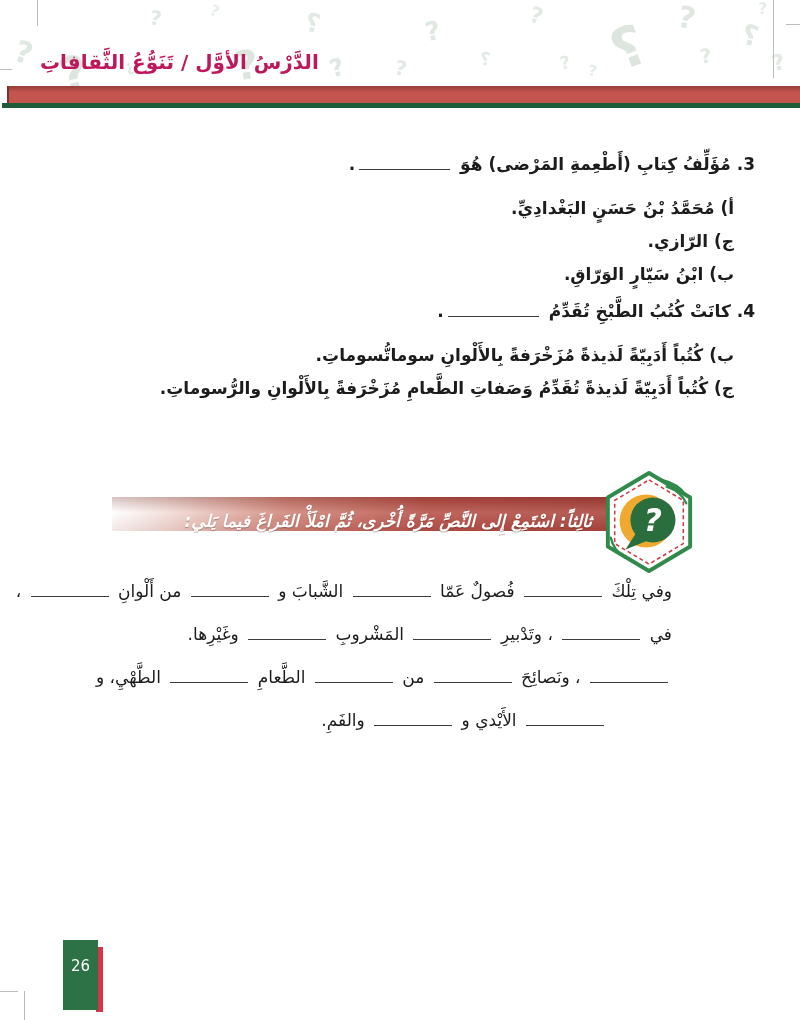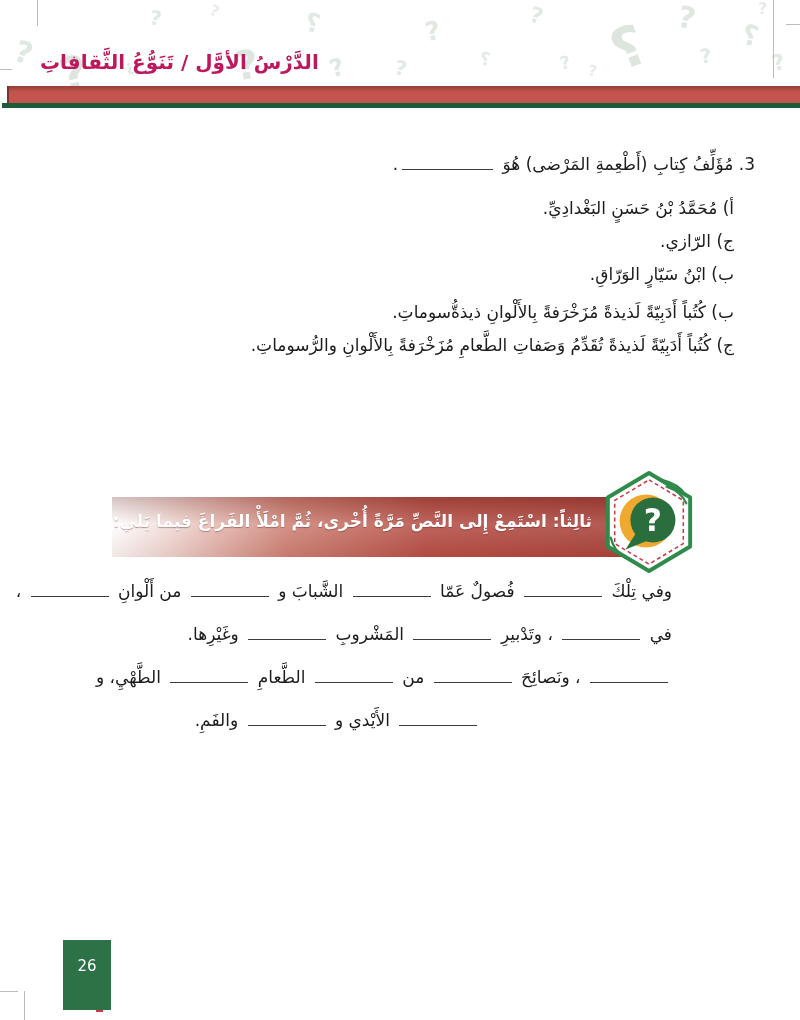--- a/index.html
+++ b/index.html
@@ -22,48 +22,48 @@
   .lesson-title { font-size:20px; font-weight:bold; color:#be185d; }
 
   
   .bar-red { position:absolute; left:7px; right:0; top:86px; height:17px;
              background:linear-gradient(#973c36, #c3544e 35%, #c3544e);
              border-left:2px solid #7e322d; }
   .bar-green { position:absolute; left:2px; right:0; top:103px; height:5px; background:#1d5c38; }
 
   
   .question-block { position:absolute; right:45px; left:40px; direction:rtl; text-align:right;
-                    color:#1c1c1c; font-size:17px; }
+                    color:#1c1c1c; font-size:17px;font-weight:bold; }
   .q3 { top:149px; } .q4 { top:296px; }
   .stem { line-height:30px; margin-bottom:13px; }
   .option { line-height:33px; padding-right:21px; }
 
   
   .blank { display:inline-block; height:2px; border-bottom:1px solid #3c3c3c;
            vertical-align:baseline; margin:0 4px; }
 
   
-  .banner { position:absolute; left:112px; top:497px; width:544px; height:60px;
+  .banner { position:absolute; left:112px; top:497px; width:544px; height:34px;
             background-image:
               linear-gradient(rgba(90,15,8,.25), rgba(255,255,255,.12) 45%, rgba(120,30,20,.10)),
-              linear-gradient(to left, #a6423a 0%, #b65047 42%, #cf8478 68%, #f2ddd8 90%, #ffffff 100%); }
+              linear-gradient(to left, #a6423a 0%, #b65047 42%, #cf8478 68%, #f2ddd8 90%, #ffffff 100%); font-style: italic; }
   .banner-text { position:absolute; inset:0; direction:rtl; text-align:right;
                  padding-right:64px; line-height:49px; font-size:17px; font-weight:bold;
                  color:#ffffff; text-shadow:0 1px 1px rgba(70,12,6,.35); white-space:nowrap; }
   .hexagon { position:absolute; right:-42px; top:-26px; width:98px; height:102px; }
 
   
   .fill-area { position:absolute; right:128px; left:68px; top:570px; direction:rtl;
                text-align:right; color:#1c1c1c; font-size:17px; }
   .fill-line { height:43px; line-height:43px; white-space:nowrap; }
-  .fill-line.indent { padding-right:64px;text-align:center; }
+  .fill-line.indent { padding-right:64px; }
 
   
   .badge-red { position:absolute; left:96px; top:947px; width:7px; height:65px; background:#d63447; }
-  .badge-green { position:absolute; left:63px; top:940px; width:48px; height:70px; background:#2d7147; }
+  .badge-green { position:absolute; left:63px; top:940px; width:35px; height:70px; background:#2d7147; }
   .badge-green span { display:block; margin-top:17px; text-align:center; color:#ffffff; font-size:15px; }
 </style>
 </head>
 <body>
 
 <div class="page">
 
   <div class="qmark-band" id="qmark-band">
       <span class="qm" style="left: 15px; top: 38px; font-size: 30px; opacity: 0.9; transform: rotate(18deg);">?</span>
       <span class="qm" style="left: 60px; top: 50px; font-size: 48px; opacity: 1; transform: rotate(-14deg);">?</span>
@@ -102,21 +102,22 @@
   <div class="bar-green"></div>
 
   <section class="question-block q3">
     <div class="stem">3. مُؤَلِّفُ كِتابِ (أَطْعِمةِ المَرْضى) هُوَ <span class="blank" style="width: 91px;"></span>.</div>
     <div class="option">أ) مُحَمَّدُ بْنُ حَسَنٍ البَغْدادِيِّ.</div>
     <div class="option">ج) الرّازي.</div>
     <div class="option">ب) ابْنُ سَيّارٍ الوَرّاقِ.</div>
   </section>
 
   <section class="question-block q4">
-    <div class="option">ب) كُتُباً أَدَبِيّةً لَذيذةً مُزَخْرَفةً بِالأَلْوانِ ذيذةُّسوماتِ.</div>
+    <div class="stem">4. كانَتْ كُتُبُ الطَّبْخِ تُقَدِّمُ <span class="blank" style="width: 91px;"></span>.</div>
+    <div class="option">ب) كُتُباً أَدَبِيّةً لَذيذةً مُزَخْرَفةً بِالأَلْوانِ سوماتُّسوماتِ.</div>
     <div class="option">ج) كُتُباً أَدَبِيّةً لَذيذةً تُقَدِّمُ وَصَفاتِ الطَّعامِ مُزَخْرَفةً بِالأَلْوانِ والرُّسوماتِ.</div>
   </section>
 
   <div class="banner">
     <div class="banner-text">ثالِثاً: اسْتَمِعْ إِلى النَّصِّ مَرَّةً أُخْرى، ثُمَّ امْلَأْ الفَراغَ فيما يَلي:</div>
     <div class="hexagon">
       <svg viewBox="0 0 100 104" width="98" height="102">
         <polygon points="50,2 92,27 92,77 50,102 8,77 8,27" fill="#ffffff" stroke="#2f8a4b" stroke-width="4" stroke-linejoin="round"></polygon>
         <polygon points="50,9 85,30 85,74 50,95 15,74 15,30" fill="none" stroke="#cc3b44" stroke-width="1.6" stroke-dasharray="4 3" stroke-linejoin="round"></polygon>
         <path d="M68 16 Q83 21 88 33" stroke="#2f8a4b" stroke-width="2.4" fill="none" stroke-linecap="round"></path>

